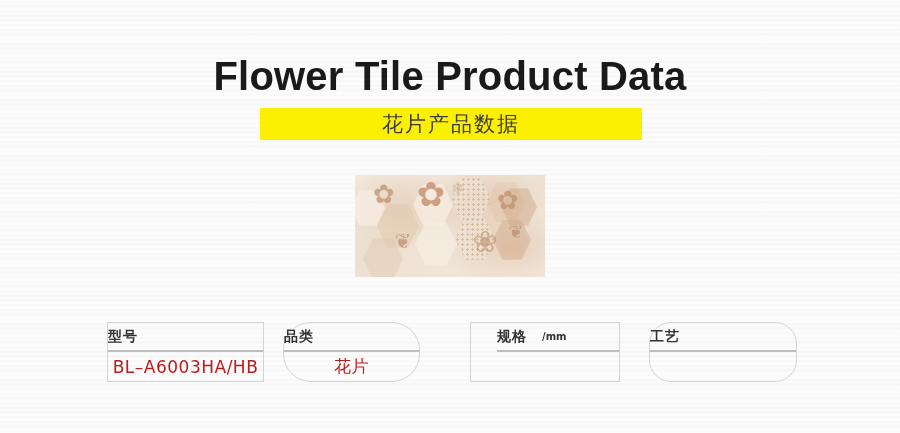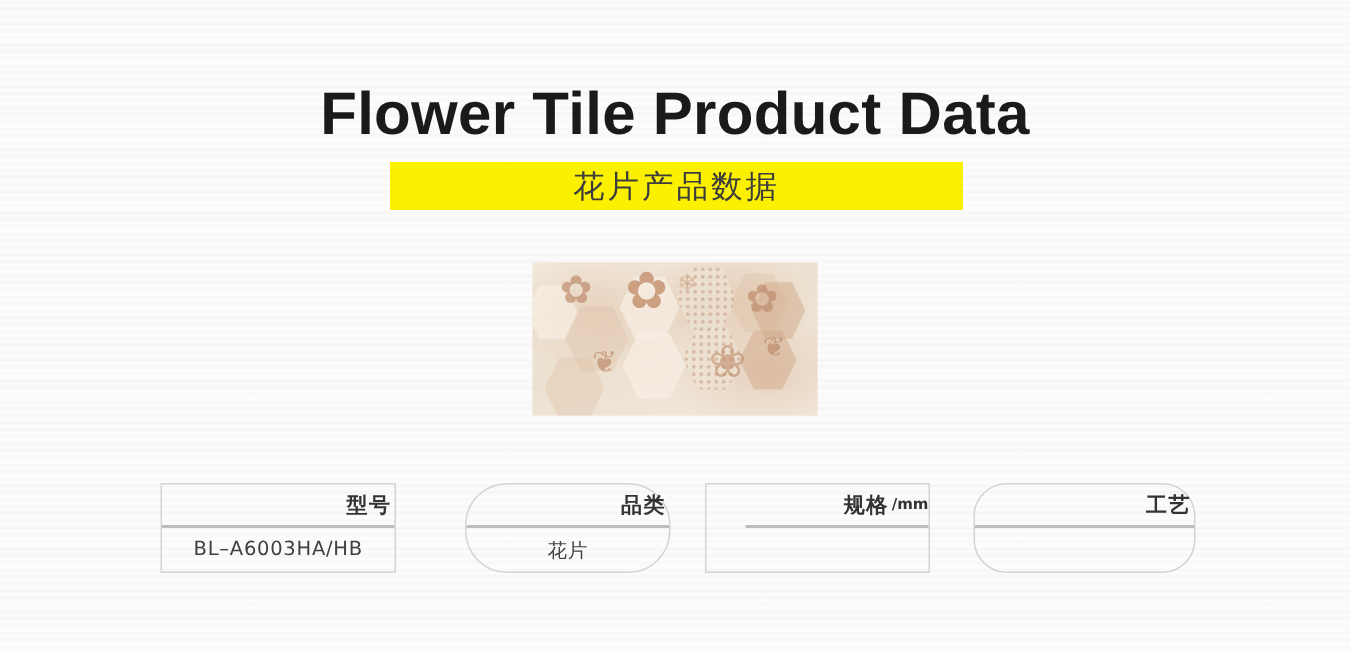--- a/index.html
+++ b/index.html
@@ -91,34 +91,34 @@
   
   .spec-row{position:absolute;left:107px;top:322px;width:690px;height:62px;}
   .spec-card{
     position:absolute;top:0;height:60px;
     border:1px solid #d3d3d3;
     background:transparent;
     box-sizing:border-box;
   }
   .spec-head{
     height:29px;box-sizing:border-box;
-    display:flex;align-items:center;justify-content:flex-end;
+    display:flex;align-items:center;justify-content:flex-start;
     border-bottom:2px solid #bdbdbd;
     font-size:14px;font-weight:bold;color:#333;
     letter-spacing:1px;
     font-family:"DejaVu Sans","Liberation Sans",sans-serif;
   }
   .spec-head .unit{
     font-size:10px;font-weight:bold;letter-spacing:0;
-    margin-left:2px;
+    margin-left:15px;
   }
   .spec-val{
     height:29px;
     display:flex;align-items:center;justify-content:center;
-    font-size:13px;color:#404040;letter-spacing:0.5px;
+    font-size:17px;color:#b91c1c;letter-spacing:0.5px;
     font-family:"DejaVu Sans","Liberation Sans",sans-serif;
   }
 </style>
 </head>
 <body>
 
 <div id="stage">
 
   <div id="texture"></div>
 
@@ -154,21 +154,21 @@
   <div class="spec-row">
 
     <div class="spec-card" style="left:0px;width:157px;">
       <div class="spec-head">
         <span>型号</span>
         <span class="unit"></span>
       </div>
       <div class="spec-val">BL–A6003HA/HB</div>
     </div>
 
-    <div class="spec-card" style="left:203px;width:137px;border-radius:28px;">
+    <div class="spec-card" style="left:176px;width:137px;border-radius:28px;">
       <div class="spec-head">
         <span>品类</span>
         <span class="unit"></span>
       </div>
       <div class="spec-val">花片</div>
     </div>
 
     <div class="spec-card" style="left:363px;width:150px;padding-left:26px;">
       <div class="spec-head">
         <span>规格</span>

